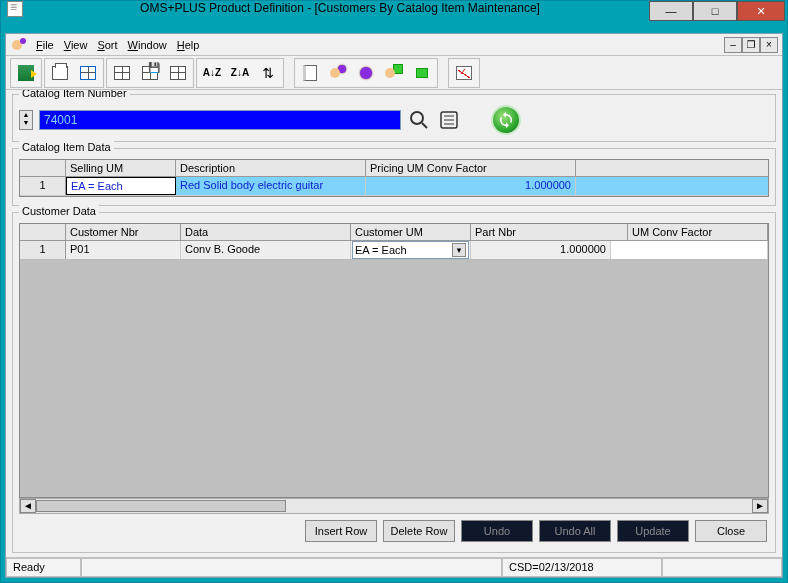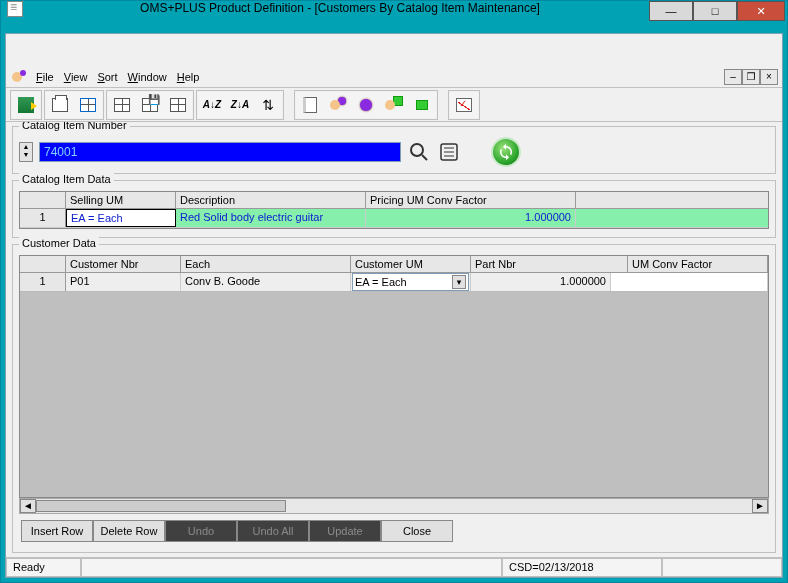--- a/index.html
+++ b/index.html
@@ -6,21 +6,21 @@
   body { font-family: 'Segoe UI', Tahoma, Arial, sans-serif; font-size: 11px; background: #00a2b4; width: 788px; height: 583px; overflow: hidden; }
   .outer-window { width: 788px; height: 583px; background: #00a2b4; border: 1px solid #0088a0; display: flex; flex-direction: column; }
   .titlebar { height: 28px; background: #00a2b4; display: flex; align-items: flex-start; padding: 0 2px 0 6px; }
   .titlebar .app-icon { width: 16px; height: 16px; margin-right: 8px; background: #fff; border:1px solid #888; display:inline-block; position:relative;}
   .titlebar .app-icon::after{content:"≡"; position:absolute; left:2px; top:-2px; font-size:12px; color:#888;}
   .titlebar .title { flex: 1; text-align: center; font-size: 12px; color: #000; }
   .title-btns { display: flex; }
   .title-btn { width: 44px; height: 20px; border: 1px solid #555; background: #d9d9d9; display:flex; align-items:center; justify-content:center; font-size:11px; cursor:pointer; }
   .title-btn.close { background: #c94f3c; color: #fff; width: 48px; }
   .client { flex: 1; margin: 4px; background: #f0f0f0; border: 1px solid #7fa0b0; display:flex; flex-direction:column; position:relative;}
-  .menubar { height: 22px; display:flex; align-items:center; padding: 0 4px; gap: 2px; border-bottom:1px solid #c0c0c0;margin-top:32px;}
+  .menubar { height: 22px; display:flex; align-items:center; padding: 0 4px; gap: 2px; border-bottom:1px solid #c0c0c0;}
   .menubar .m-icon { width: 18px; height:18px; margin-right:2px; display:inline-block; position:relative;}
   .menubar .m-icon::before{content:""; position:absolute; width:10px;height:10px; border-radius:50%; background:#f4c48a; left:2px; top:4px;}
   .menubar .m-icon::after{content:""; position:absolute; width:6px;height:6px; background:#8a2be2; border-radius:50%; left:10px; top:2px;}
   .menubar .menu-item { padding: 2px 4px; cursor: default; }
   .mu { display:inline-block; }
   .mu::first-letter { text-decoration: underline; }
   .mdi-ctrl { margin-left:auto; display:flex; gap:0;}
   .mdi-ctrl .mdi-btn{ width:18px;height:16px;border:1px solid #888; background:#e8e8e8; font-size:10px; display:flex; align-items:center;justify-content:center; cursor:pointer;}
   .toolbar { height: 34px; border-bottom:1px solid #c0c0c0; display:flex; align-items:center; padding:2px 4px; gap:2px;}
   .tb-group{display:flex; border:1px solid #c0c0c0; padding:1px;}
@@ -28,52 +28,52 @@
   .content { flex:1; padding: 4px 6px 4px 6px; display:flex; flex-direction:column; gap:6px; overflow:hidden;}
   .fieldset { border:1px solid #c0c0c0; padding: 10px 6px 6px 6px; position:relative; }
   .fieldset .legend { position:absolute; top:-8px; left:6px; background:#f0f0f0; padding:0 3px; font-size:11px;}
   .search-row{ display:flex; align-items:center; gap:6px;}
   .updn { width:14px; height:20px; border:1px solid #888; background:#e4e4e4; display:flex; flex-direction:column; font-size:7px; line-height:8px; text-align:center; cursor:pointer;}
   .search-input{ flex:0 0 362px; height:20px; background:#0000ff; color:#7dd3fc; border:1px solid #7f9db9; padding:1px 4px; font-family:inherit; font-size:12px; }
   .search-input::selection{background:#fff;color:#00f;}
   .icon-btn{ width:24px; height:24px; display:flex; align-items:center; justify-content:center; cursor:pointer; border:1px solid transparent;}
   .round-green{ width:30px;height:30px; border-radius:50%; background:radial-gradient(circle at 40% 35%, #9be27a, #2fa82f 60%, #0c6e0c); border:2px solid #c8e8c8; display:flex;align-items:center;justify-content:center; cursor:pointer;}
   .round-green svg{fill:#fff;}
-  .grid { background:#86efac; border:1px solid #888; font-size:11px;}
+  .grid { background:#7dd3fc; border:1px solid #888; font-size:11px;}
   .grid-header{ display:flex; background:#e7e7e7; border-bottom:1px solid #999;}
   .gh-rownum{ width:46px; border-right:1px solid #999;}
   .gh{ padding:2px 4px; border-right:1px solid #999; background:#e7e7e7; }
   .grid-row{ display:flex; border-bottom:1px solid #ccc;}
   .gr-rownum{ width:46px; text-align:center; background:#e7e7e7; border-right:1px solid #999; padding:2px 0;}
   .gc{ padding:2px 4px; border-right:1px solid #ccc; }
   .blue-text{ color:#1020d0; }
   .sel-cell{ border:1px solid #000; background:#fff;}
   .customer-area{ flex:1; display:flex; flex-direction:column;}
   .customer-body{ flex:1; background:#bfbfbf; border:1px solid #888; border-top:none; position:relative; overflow:hidden;}
   .cust-grid{ background:transparent;}
   .cust-row{ display:flex; background:#eeeeee; border-bottom:1px solid #bbb;}
   .dropdown-cell{ background:#fff; border:1px solid #7f9db9; display:flex; align-items:center; justify-content:space-between; padding:0 2px; height:18px;}
   .dropdown-btn{ width:14px; height:14px; background:#e1e1e1; border:1px solid #888; font-size:9px; text-align:center; line-height:12px; cursor:pointer;}
   .hscroll{ height:16px; background:#e8e8e8; border:1px solid #aaa; display:flex; align-items:center;}
   .hscroll .arrow{ width:16px; height:14px; background:#e1e1e1; border:1px solid #888; font-size:10px; text-align:center; line-height:12px; cursor:pointer;}
   .hscroll .thumb{ width:250px; height:12px; background:#cdcdcd; border:1px solid #888; margin-left:0;}
   .hscroll .track{ flex:1;}
-  .btn-row { display:flex; padding:6px 2px 6px 2px;}
+  .btn-row { display:flex; justify-content:flex-end; gap:6px; padding:6px 2px 6px 2px;}
   .btn { width:72px; height:22px; background:#e1e1e1; border:1px solid #888; font-size:11px; cursor:pointer;}
-  .btn:disabled{ color:#8a8a8a; background:#404040;}
+  .btn:disabled{ color:#8a8a8a; background:#0f172a;}
   .statusbar{ height:20px; border-top:1px solid #c0c0c0; display:flex; align-items:stretch; font-size:11px;}
   .status-cell{ border:1px solid #c0c0c0; padding:2px 6px; background:#f4f4f4;}
   .status-spacer{flex:1; border:1px solid #c0c0c0; background:#f4f4f4;}
   
   .ico-exit{ background:linear-gradient(#395,#173); width:16px;height:16px; position:relative;}
   .ico-exit::after{content:"";position:absolute; right:-3px; top:5px; width:0;height:0;border-top:4px solid transparent;border-bottom:4px solid transparent;border-left:6px solid #fc0;}
   .ico-print{ width:16px;height:14px;background:#fff;border:1px solid #555; position:relative;}
   .ico-print::before{content:"";position:absolute;top:-4px;left:2px;width:10px;height:4px;background:#fff;border:1px solid #555;border-bottom:none;}
   .ico-table{width:16px;height:14px;background:#fff;border:1px solid #555;background-image:linear-gradient(#555,#555),linear-gradient(#555,#555);background-size:100% 1px,1px 100%;background-position:0 50%,50% 0;background-repeat:no-repeat;}
-  .ico-sort{font-size:10px;font-weight:bold;font-style:italic;}
+  .ico-sort{font-size:10px;font-weight:bold;}
   .ico-book{width:14px;height:16px;background:#fff;border:1px solid #666;border-left:3px solid #ccc;}
   .ico-person{width:10px;height:10px;border-radius:50%;background:#f4c48a;position:relative;}
   .dot-purple{width:8px;height:8px;border-radius:50%;background:#8a2be2;box-shadow:0 0 2px #623;}
   .dot-green{width:10px;height:10px;background:#3c3;border:1px solid #191;}
   .ico-chart{width:16px;height:14px;border:1px solid #666;position:relative;background:#fff;}
   .ico-chart::before{content:"";position:absolute;bottom:1px;left:1px;width:12px;height:8px;background:linear-gradient(to top right,transparent 45%,#d22 46% 54%,transparent 55%);}
   .ico-chart::after{content:"✓";position:absolute;color:#d22;font-size:10px;left:2px;top:-1px;}
 </style>
 </head>
 <body>
@@ -216,21 +216,21 @@
         </div>
       </div>
 
       <div class="fieldset customer-area" style="padding-bottom:4px;">
         <span class="legend">Customer Data</span>
 
         <div class="grid cust-grid" style="border-bottom:none;">
           <div class="grid-header">
             <div class="gh-rownum"></div>
             <div class="gh" style="width:115px;">Customer Nbr</div>
-            <div class="gh" style="width:170px;">Each</div>
+            <div class="gh" style="width:170px;">Data</div>
             <div class="gh" style="width:120px;">Customer UM</div>
             <div class="gh" style="flex:1;">Part Nbr</div>
             <div class="gh" style="width:140px;">UM Conv Factor</div>
           </div>
           <div class="cust-row">
             <div class="gr-rownum">1</div>
             <div class="gc" style="width:115px;">P01</div>
             <div class="gc" style="width:170px;">Conv B. Goode</div>
             <div class="gc" style="width:120px;padding:0 1px;">
               <div class="dropdown-cell">

